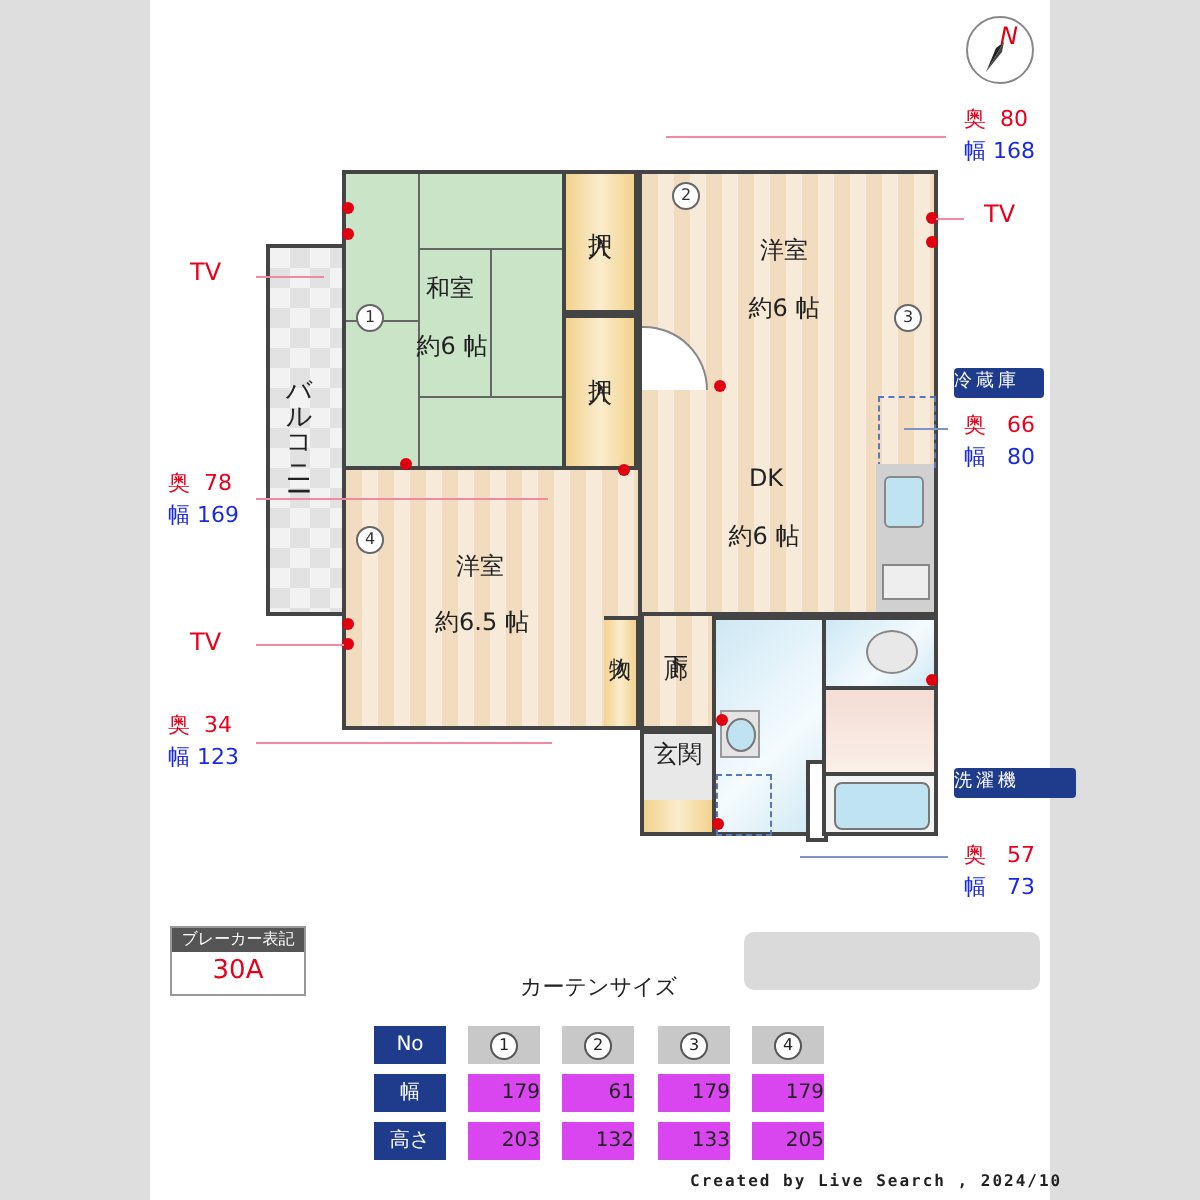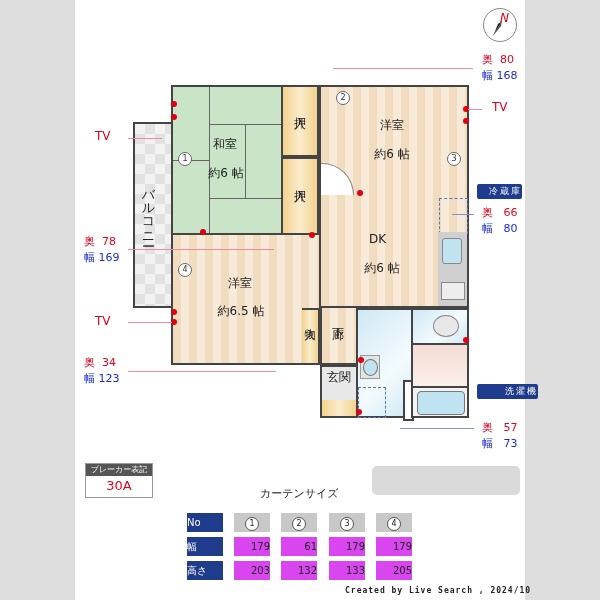--- a/index.html
+++ b/index.html
@@ -22,23 +22,23 @@
   .vlabel { writing-mode:vertical-rl; text-orientation:upright; }
   .circ { position:absolute; width:12px; height:12px; border:1px solid #666; border-radius:50%;
           background:#fff; font-size:8px; line-height:12px; text-align:center; color:#333; }
   .dot { position:absolute; width:6px; height:6px; border-radius:50%; background:#e00010; }
   .red { color:#e8001c; }
   .blu { color:#1a2ae0; }
   .anno { position:absolute; font-size:11px; line-height:16px; }
   .tv { position:absolute; font-size:12px; color:#e8001c; }
   .line { position:absolute; height:1px; background:#f08aa0; transform-origin:0 0; }
   .bline { position:absolute; height:1px; background:#7f93c8; transform-origin:0 0; }
-  .tag { position:absolute; background:#1e3b8c; color:#fff; font-size:9px; text-align:right;
+  .tag { position:absolute; background:#1e3b8c; color:#fff; font-size:9px; text-align:left;
          line-height:15px; border-radius:2px; letter-spacing:2px; }
-  .tbl-h { position:absolute; background:#1e3b8c; color:#fff; font-size:10px; text-align:left; line-height:19px; }
+  .tbl-h { position:absolute; background:#1e3b8c; color:#fff; font-size:10px; text-align:center; line-height:19px; }
   .tbl-c { position:absolute; font-size:10px; text-align:center; line-height:19px; color:#222; }
   .tbl-no { background:#c8c8c8; }
   .tbl-v { background:#d946ef;text-align:right; }
 </style>
 </head>
 <body>
 
 <div class="page"></div>
 
 <div class="abs" style="left:483px;top:8px;width:32px;height:32px;border:1px solid #888;border-radius:50%;background:#fff;">
@@ -71,21 +71,21 @@
 <div class="abs" style="left:321px;top:163px;width:32px;height:32px;background:#fff;border-top-right-radius:32px;border:1px solid #888;border-left:none;border-bottom:none;"></div>
 <div class="rlabel" style="left:372px;top:119px;width:40px;">洋室</div>
 <div class="rlabel" style="left:366px;top:148px;width:52px;">約6 帖</div>
 
 <div class="room stripe" style="left:319px;top:195px;width:150px;height:113px;border:2px solid #444;border-top:none;"></div>
 <div class="abs" style="left:439px;top:198px;width:27px;height:34px;border:1px dashed #5577bb;"></div>
 <div class="abs gray" style="left:438px;top:232px;width:29px;height:74px;background:#d0d0d0;">
   <div class="abs" style="left:4px;top:6px;width:18px;height:24px;background:#bfe3f0;border:1px solid #888;border-radius:3px;"></div>
   <div class="abs" style="left:3px;top:50px;width:22px;height:16px;background:#eee;border:1px solid #888;"></div>
 </div>
-<div class="rlabel" style="left:356px;top:233px;width:30px;text-align:right;">DK</div>
+<div class="rlabel" style="left:368px;top:233px;width:30px;">DK</div>
 <div class="rlabel" style="left:356px;top:262px;width:52px;">約6 帖</div>
 
 <div class="room stripe" style="left:171px;top:233px;width:150px;height:132px;border:2px solid #444;"></div>
 <div class="rlabel" style="left:220px;top:277px;width:40px;">洋室</div>
 <div class="rlabel" style="left:212px;top:305px;width:58px;">約6.5 帖</div>
 
 <div class="room closet" style="left:302px;top:308px;width:18px;height:57px;border:2px solid #444;border-left:none;"></div>
 <div class="rlabel vlabel" style="left:304px;top:320px;font-size:11px;">物入</div>
 <div class="room stripe" style="left:320px;top:308px;width:38px;height:57px;border:2px solid #444;border-top:none;"></div>
 <div class="rlabel vlabel" style="left:332px;top:318px;">廊下</div>

